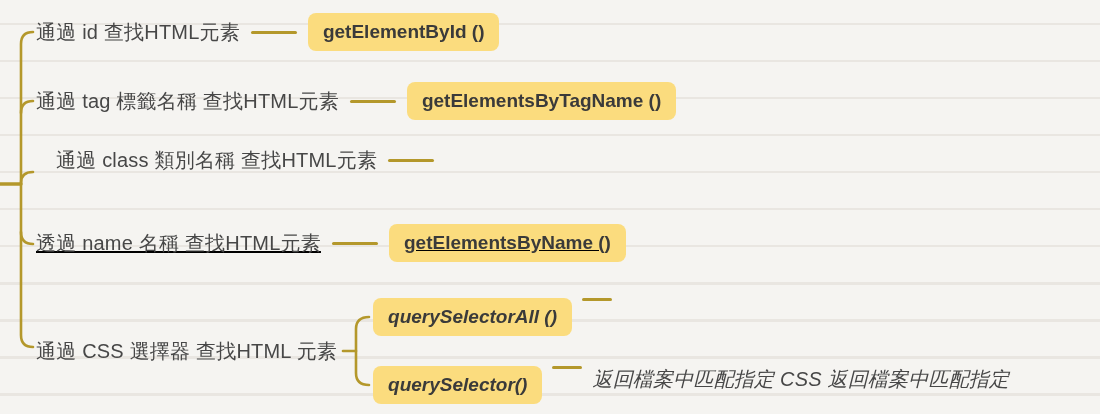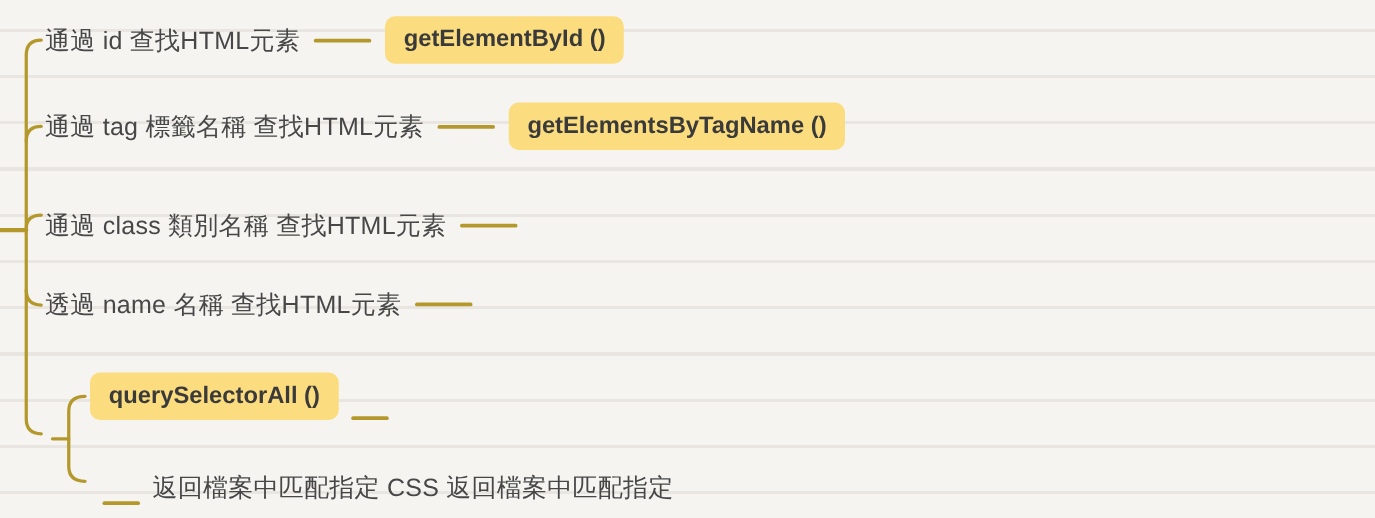--- a/index.html
+++ b/index.html
@@ -39,21 +39,21 @@
     margin:0 11px;flex:0 0 auto;
   }
   .method-box{
     background:var(--node-bg);color:var(--node-text);
     font-weight:bold;font-size:19px;white-space:nowrap;
     padding:7px 15px;border-radius:8px;line-height:24px;
   }
   .row5{height:106px;}
   .sub-bracket{flex:0 0 auto;margin-left:6px;}
   .children{display:flex;flex-direction:column;gap:30px;}
-  .child-row{display:flex;align-items:flex-end;height:38px;}
+  .child-row{display:flex;align-items:flex-start;height:38px;font-style:italic;}
   .child-row .dash{width:30px;margin:0 10px;}
 </style>
 </head>
 <body>
 
 <div class="canvas">
 
   <svg class="bracket" style="left:0;top:0;" width="44" height="414" viewBox="0 0 44 414">
     <path class="cpath thick" d="M0,184 L21,184"></path>
     <path class="cpath" d="M33,32 Q21,32 21,44 L21,335 Q21,347 33,347"></path>
@@ -67,40 +67,43 @@
     <div class="dash"></div>
     <div class="method-box">getElementsByTagName ()</div>
   </div>
 
   <div class="row" style="top:12px;">
     <span class="label">通過 id 查找HTML元素</span>
     <div class="dash"></div>
     <div class="method-box">getElementById ()</div>
   </div>
 
-  <div class="row" style="top:160px;">
+  <div class="row" style="top:140px;margin-left:20px;">
     <span class="label">通過 class 類別名稱 查找HTML元素</span>
     <div class="dash"></div>
   </div>
 
-  <div class="row" style="top:223px;">
+  <div class="row" style="top:223px;text-decoration:underline;">
     <span class="label">透過 name 名稱 查找HTML元素</span>
     <div class="dash"></div>
+    <div class="method-box">getElementsByName ()</div>
   </div>
 
   <div class="row row5" style="top:298px;">
+    <span class="label">通過 CSS 選擇器 查找HTML 元素</span>
     <svg class="bracket sub-bracket" width="30" height="106" viewBox="0 0 30 106" style="position:static;">
       <path class="cpath" d="M0,53 L13,53"></path>
       <path class="cpath" d="M26,19 Q13,19 13,31 L13,75 Q13,87 26,87"></path>
     </svg>
     <div class="children">
       <div class="child-row">
         <div class="method-box">querySelectorAll ()</div>
         <div class="dash"></div>
       </div>
       <div class="child-row">
+        <div class="method-box">querySelector()</div>
         <div class="dash"></div>
         <span class="desc">返回檔案中匹配指定 CSS 返回檔案中匹配指定</span>
       </div>
     </div>
   </div>
 
 </div>
 
 </body></html>

